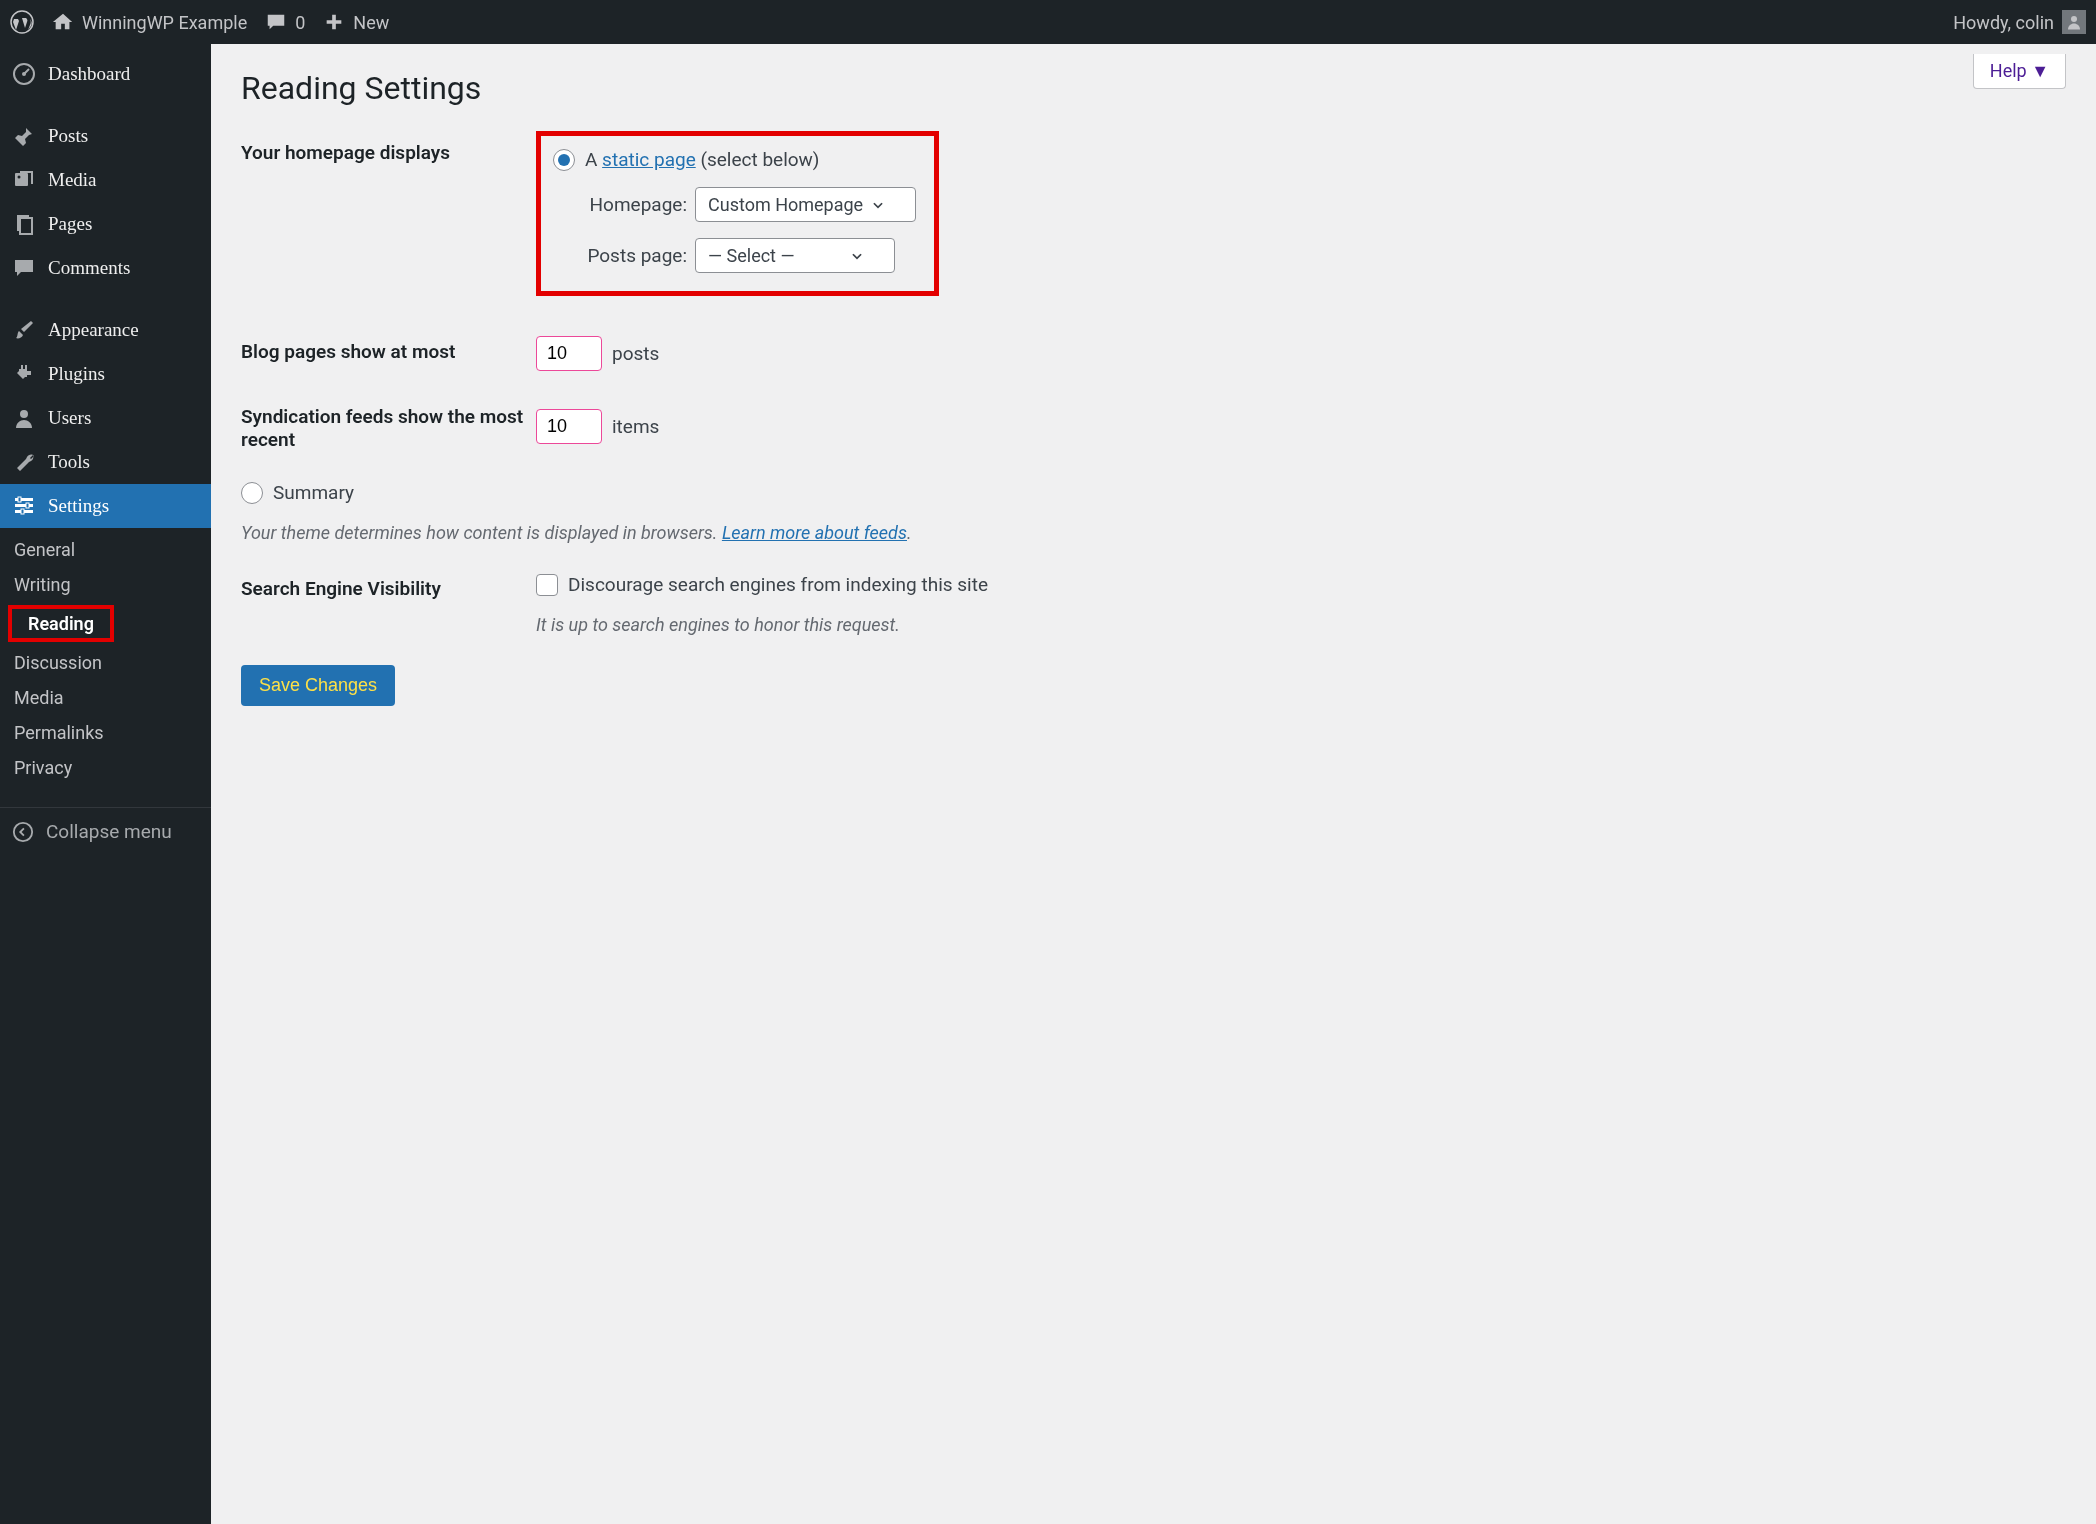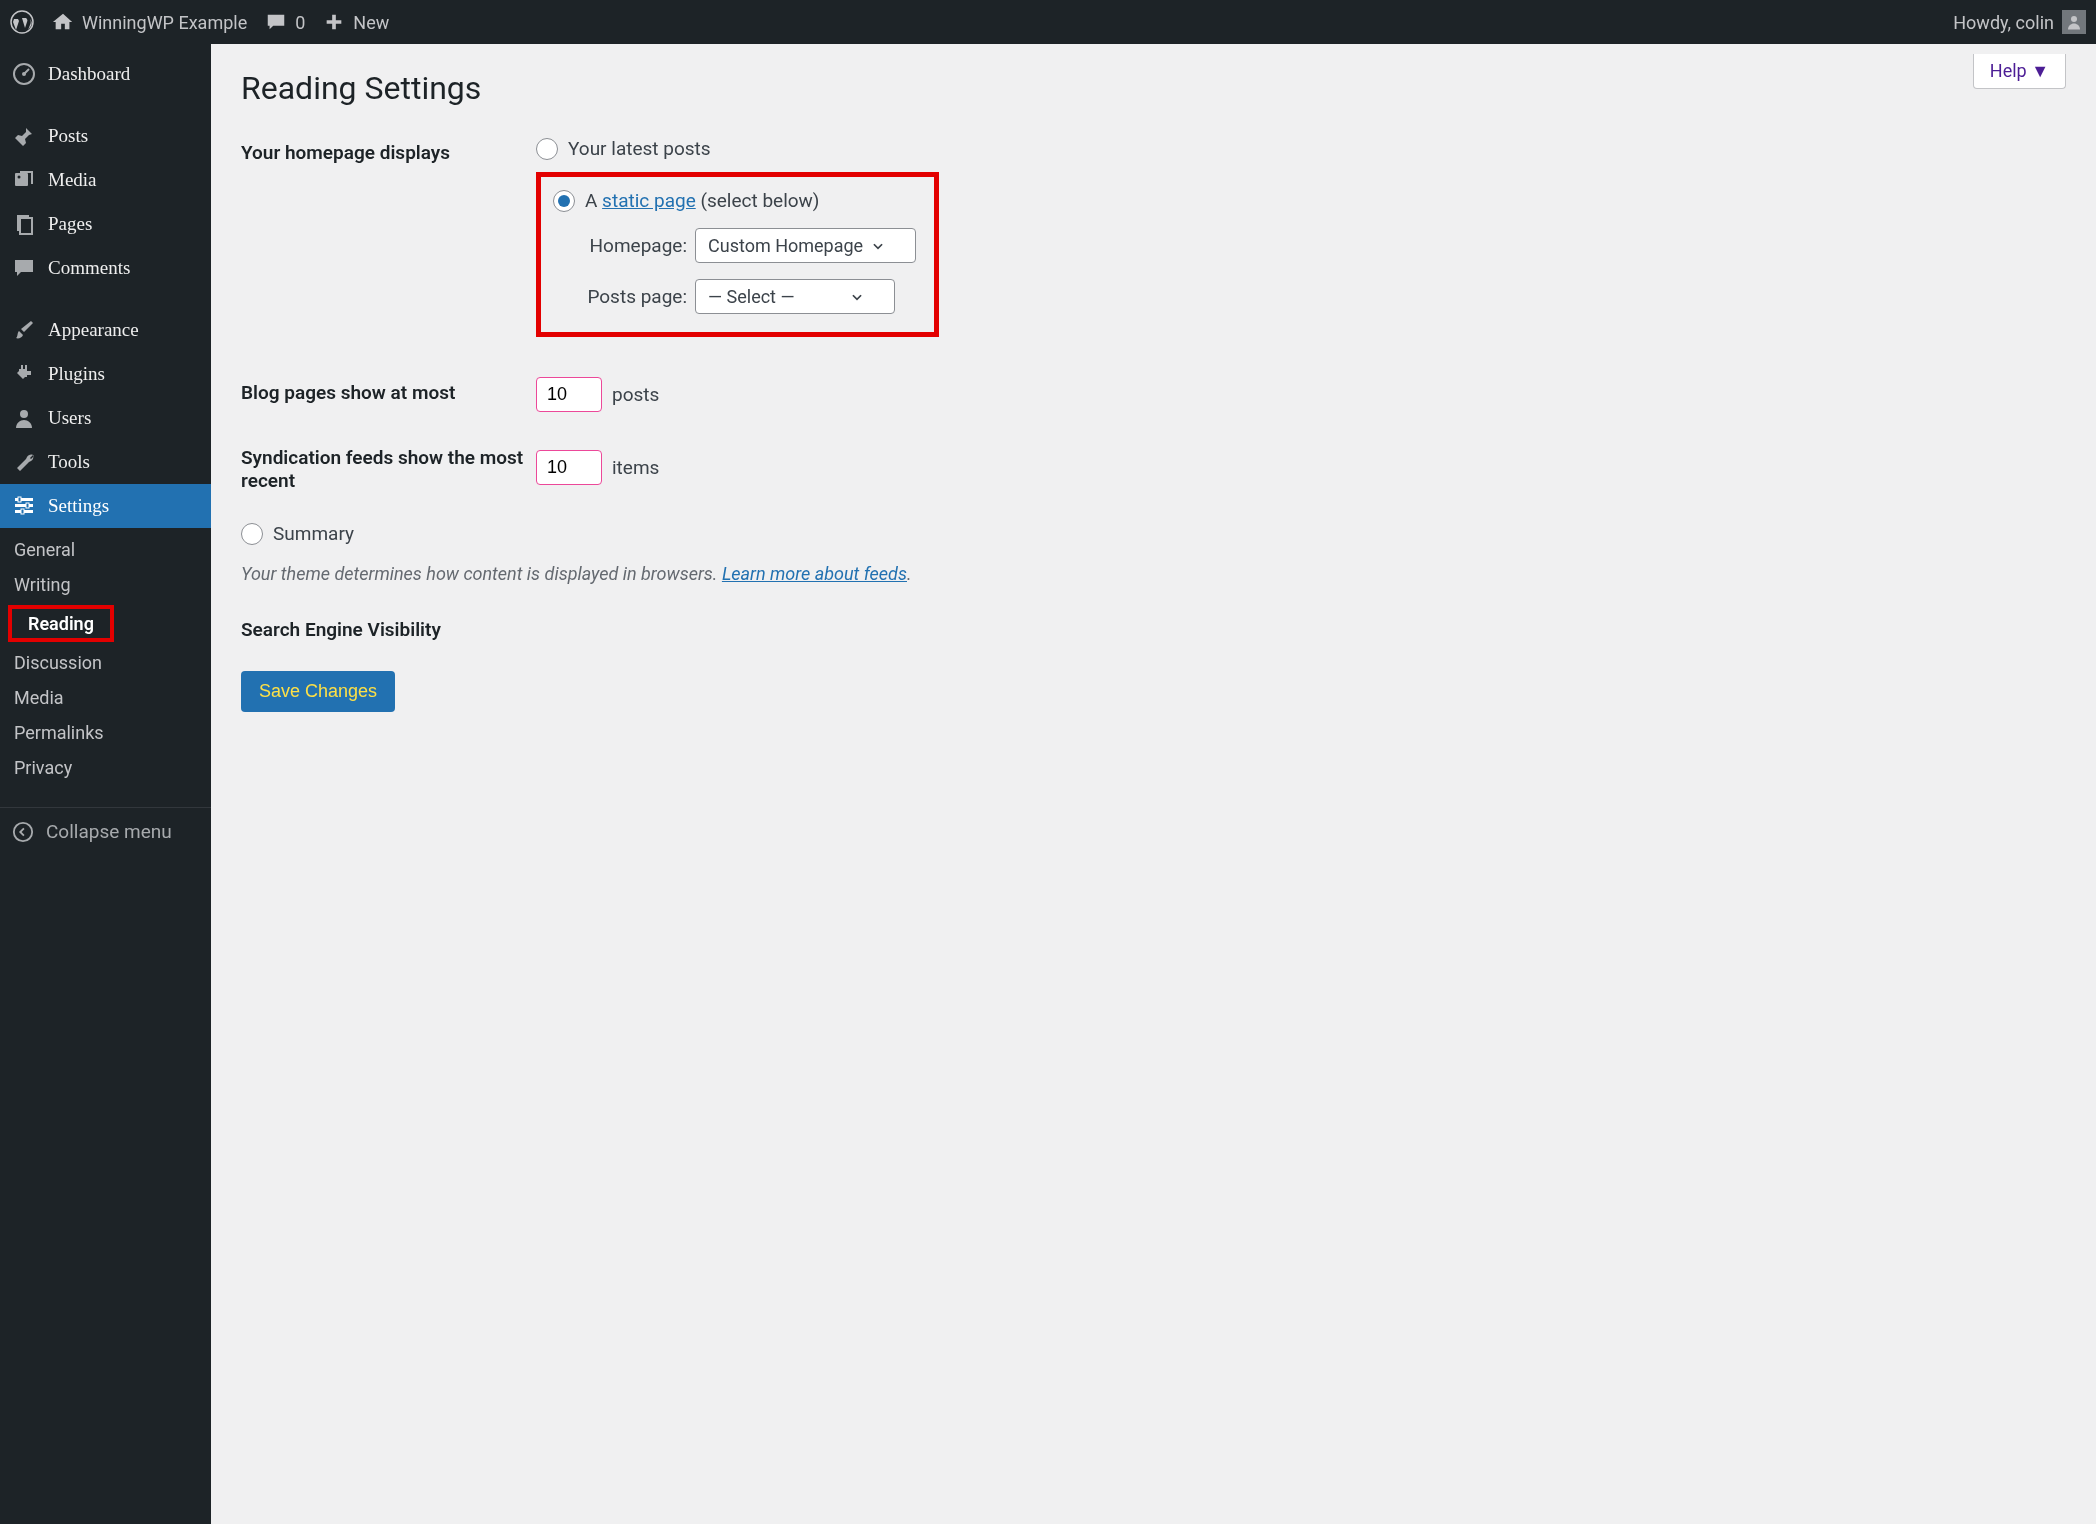--- a/index.html
+++ b/index.html
@@ -196,24 +196,20 @@
       <span>Help</span>
       <span> ▼</span>
     </div>
     <h1>Reading Settings</h1>
 
     <div class="form-table">
 
       <div class="form-row">
         <div class="form-label">Your homepage displays</div>
         <div class="form-field">
-          <div class="radio-row">
-            <span class="radio"></span>
-            <span>Your latest posts</span>
-          </div>
           <div class="highlight-box">
             <div class="radio-row" style="margin-bottom:10px">
               <span class="radio checked"></span>
               <span>
                 <span>A </span><span class="link">static page</span><span> (select below)</span>
               </span>
             </div>
             <div class="select-row">
               <label>Homepage:</label>
               <div class="select">
@@ -259,19 +255,26 @@
             <span>Summary</span>
           </div>
           <div class="desc">
             <span>Your theme determines how content is displayed in browsers. </span><span class="link">Learn more about feeds</span><span>.</span>
           </div>
         </div>
       </div>
 
       <div class="form-row">
         <div class="form-label">Search Engine Visibility</div>
+        <div class="form-field">
+          <div class="radio-row">
+            <span class="checkbox"></span>
+            <span>Discourage search engines from indexing this site</span>
+          </div>
+          <div class="desc">It is up to search engines to honor this request.</div>
+        </div>
       </div>
 
     </div>
 
     <button class="save-btn">Save Changes</button>
   </div>
 </div>
 
 </body></html>

